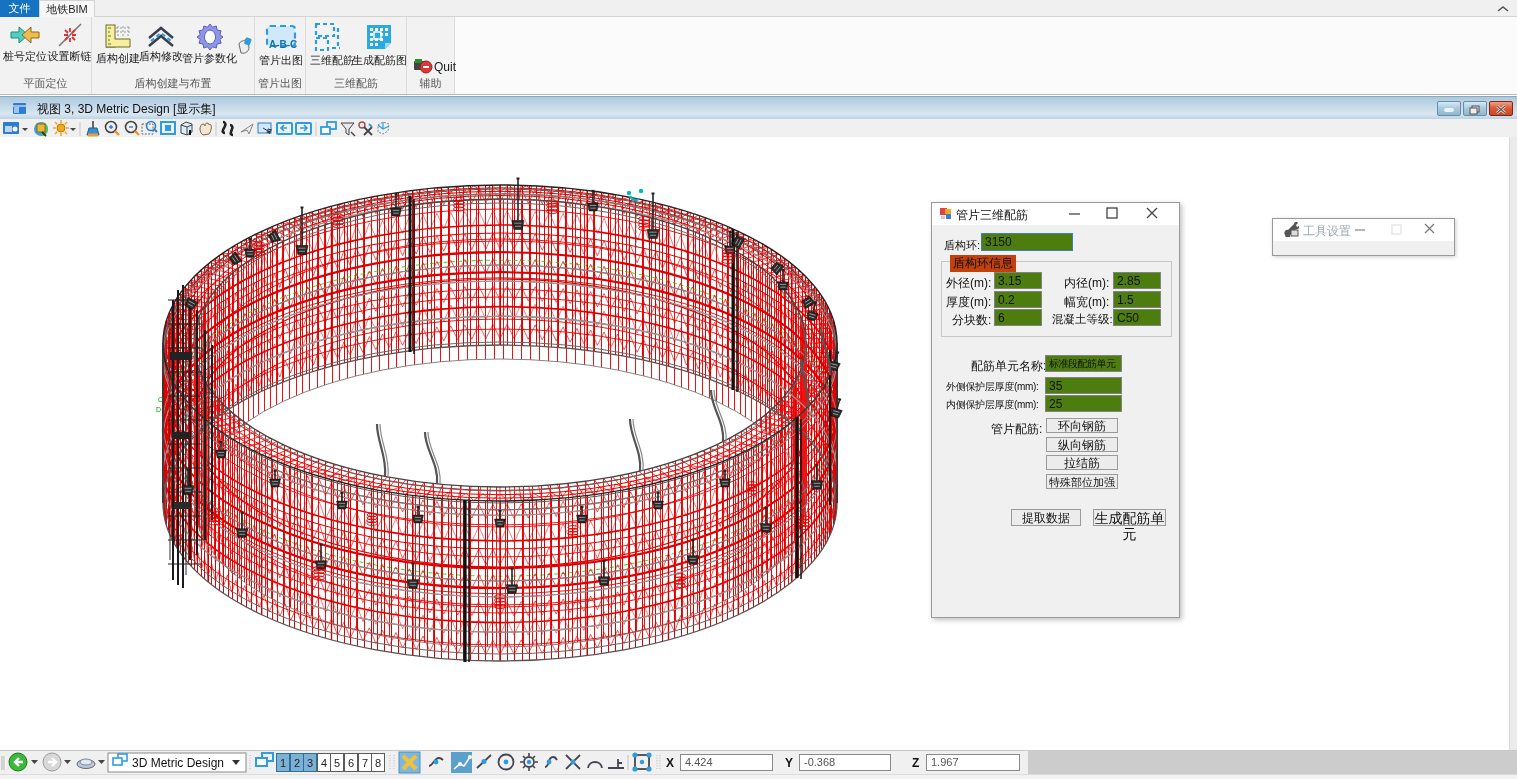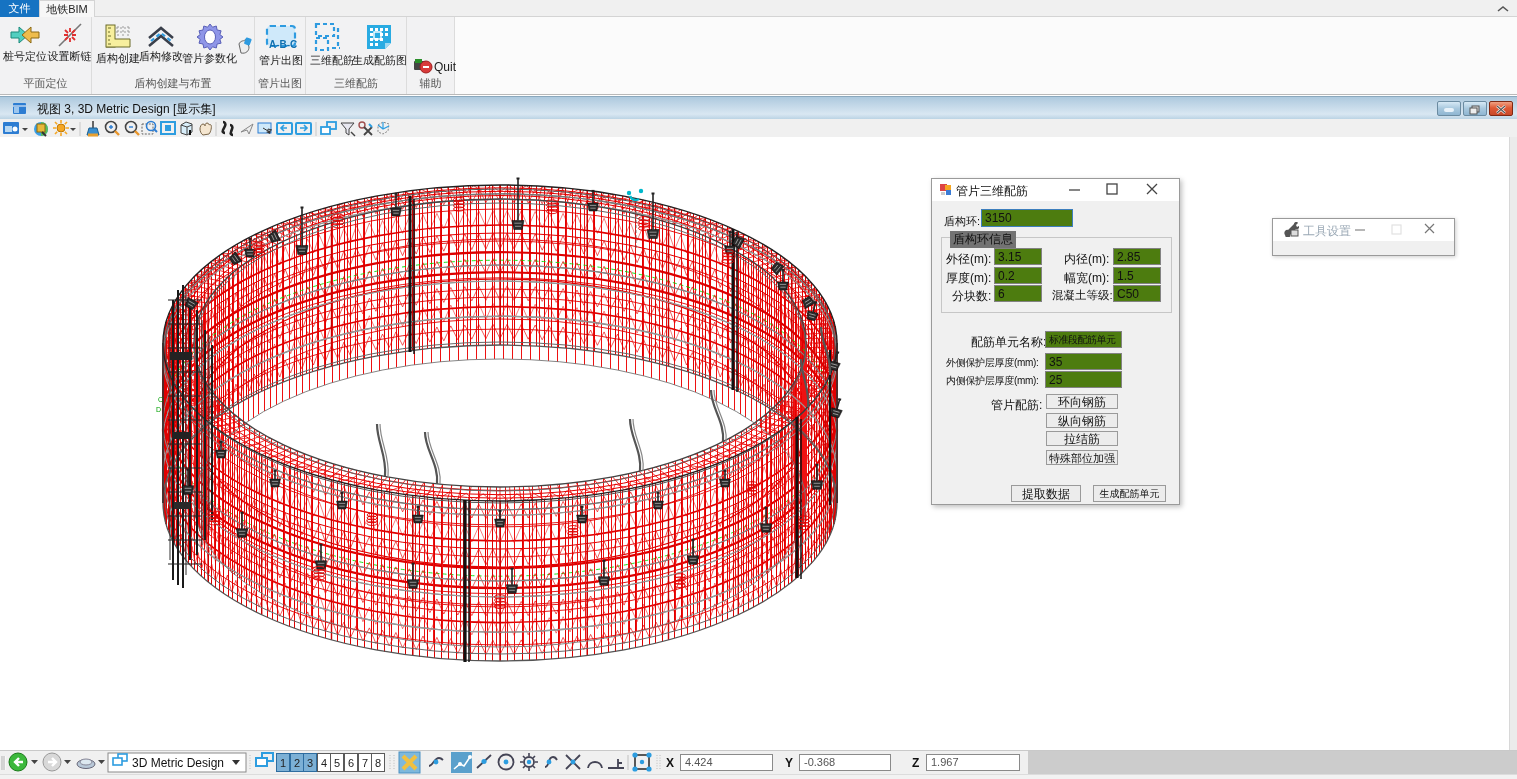--- a/index.html
+++ b/index.html
@@ -22,21 +22,21 @@
 #statusright{position:absolute;left:1028px;top:751px;width:489px;height:23px;background:#cccccc}
 #bottomstrip{position:absolute;left:0;top:774px;width:1517px;height:5px;background:#f2f2f2;border-top:1px solid #dcdcdc}
 .sinput{position:absolute;top:754px;height:17px;background:#fff;border:1px solid #8a8a8a;font-size:11px;color:#222;padding:1px 0 0 4px}
 .slabel{position:absolute;top:756px;font-size:12px;font-weight:bold;color:#111}
 .vnum{position:absolute;top:753px;width:14px;height:19px;border:1px solid #5a5a5a;background:#fff;font-size:11px;text-align:center;line-height:18px;color:#222}
 .vnum.on{background:#7cb0d5;border:1px solid #2e6da0}
 .dlg{position:absolute;background:#f0f0f0;border:1px solid #9a9a9a;box-shadow:2px 2px 5px rgba(0,0,0,.25)}
 .dlg .cap{position:absolute;left:0;top:0;right:0;height:22px;background:#fff}
 .dlg .captext{position:absolute;left:24px;top:4px;font-size:12px;color:#111}
 .gbox{position:absolute;border:1px solid #c6c6c6}
-.gbox .gt{position:absolute;top:-7px;left:8px;background:#737373;font-size:12px;color:#111;padding:0 3px}
+.gbox .gt{position:absolute;top:-7px;left:8px;background:#c2410c;font-size:12px;color:#111;padding:0 3px}
 .din{position:absolute;background:#4d7c0f;border:1px solid #828282;font-size:12px;color:#111;padding:1px 0 0 3px}
 .dlabel{position:absolute;font-size:12px;color:#111;white-space:nowrap}
 .dbtn{position:absolute;background:#ececec;border:1px solid #9a9a9a;font-size:12px;color:#111;text-align:center}
 </style></head>
 <body>
 
 <div id="tabbar">
  <div id="tab-file">文件</div>
     <div id="tab-bim">地铁BIM</div>
  <svg width="14" height="8" viewBox="0 0 14 8" style="position:absolute;left:1496px;top:5px">
@@ -590,21 +590,21 @@
     <path d="M808 407C810 389 801 375 801 359" stroke="#555" stroke-width="2.2"></path>
     <path d="M830 375C832 357 821 343 821 327" stroke="#555" stroke-width="2.2"></path>
     <text x="158" y="402" fill="#00a000" font-size="7" font-family="Liberation Sans">C</text>
     <text x="156" y="412" fill="#00a000" font-size="7" font-family="Liberation Sans">D</text>
     <path d="M636 200V250" stroke="#555" stroke-width="0.8" stroke-dasharray="3 2"></path>
     <path d="M630 196q3 6 9 3" stroke="#00b8cc" stroke-width="2.5"></path>
     <circle cx="629" cy="193" r="2.2" fill="#00b8cc"></circle>
     <circle cx="641" cy="191" r="2.2" fill="#00b8cc"></circle>
   </svg>
 
-<div class="dlg" style="left:931px;top:178px;width:249px;height:327px">
+<div class="dlg" style="left:931px;top:202px;width:249px;height:416px">
  <div class="cap">
   <svg width="12" height="12" style="position:absolute;left:8px;top:5px">
         <rect x="0" y="0" width="7" height="7" fill="#d44"></rect>
         <rect x="5" y="1" width="6" height="5" fill="#f5a623"></rect>
         <rect x="6" y="6" width="5" height="5" fill="#3a7bd5"></rect>
         <rect x="1" y="8" width="4" height="3" fill="#ccc"></rect>
       </svg>
   <div class="captext">管片三维配筋</div>
   <svg width="120" height="22" style="position:absolute;right:8px;top:0" fill="none">
         <path d="M18 11h11" stroke="#444" stroke-width="1.3"></path>
@@ -634,21 +634,21 @@
  <div class="dlabel" style="left:14px;top:177px;font-size:10px;letter-spacing:-0.3px">外侧保护层厚度(mm):</div>
  <div class="din" style="left:113px;top:174px;width:77px;height:17px">35</div>
  <div class="dlabel" style="left:14px;top:195px;font-size:10px;letter-spacing:-0.3px">内侧保护层厚度(mm):</div>
  <div class="din" style="left:113px;top:192px;width:77px;height:17px">25</div>
  <div class="dlabel" style="left:59px;top:218px">管片配筋:</div>
  <div class="dbtn" style="left:114px;top:215px;width:72px;height:15px;line-height:14px">环向钢筋</div>
  <div class="dbtn" style="left:114px;top:234px;width:72px;height:15px;line-height:14px">纵向钢筋</div>
  <div class="dbtn" style="left:114px;top:252px;width:72px;height:15px;line-height:14px">拉结筋</div>
  <div class="dbtn" style="left:114px;top:271px;width:72px;height:15px;line-height:14px;font-size:11px">特殊部位加强</div>
  <div class="dbtn" style="left:79px;top:306px;width:70px;height:17px;line-height:16px">提取数据</div>
- <div class="dbtn" style="left:161px;top:306px;width:73px;height:17px;line-height:16px;font-size:10px">生成配筋单元</div>
+ <div class="dbtn" style="left:161px;top:306px;width:73px;height:17px;line-height:16px;font-size:14px">生成配筋单元</div>
 </div>
 
 <div class="dlg" style="left:1272px;top:218px;width:183px;height:38px;box-shadow:1px 1px 4px rgba(0,0,0,.2)">
  <div class="cap" style="height:22px">
   <svg width="16" height="15" style="position:absolute;left:10px;top:3px" fill="none">
         <path d="M2 13c-2-3 1-6 3-5l6-6c0-2 3-3 4-1l-2 2 1 2 2-1c1 2-1 4-3 3l-6 6c1 2-2 4-4 3z" fill="#555"></path>
         <rect x="8" y="8" width="7" height="6" fill="#ddd" stroke="#555"></rect>
       </svg>
   <div class="captext" style="left:30px;color:#9aa8b5">工具设置</div>
   <svg width="183" height="22" style="position:absolute;left:0;top:0" fill="none">

